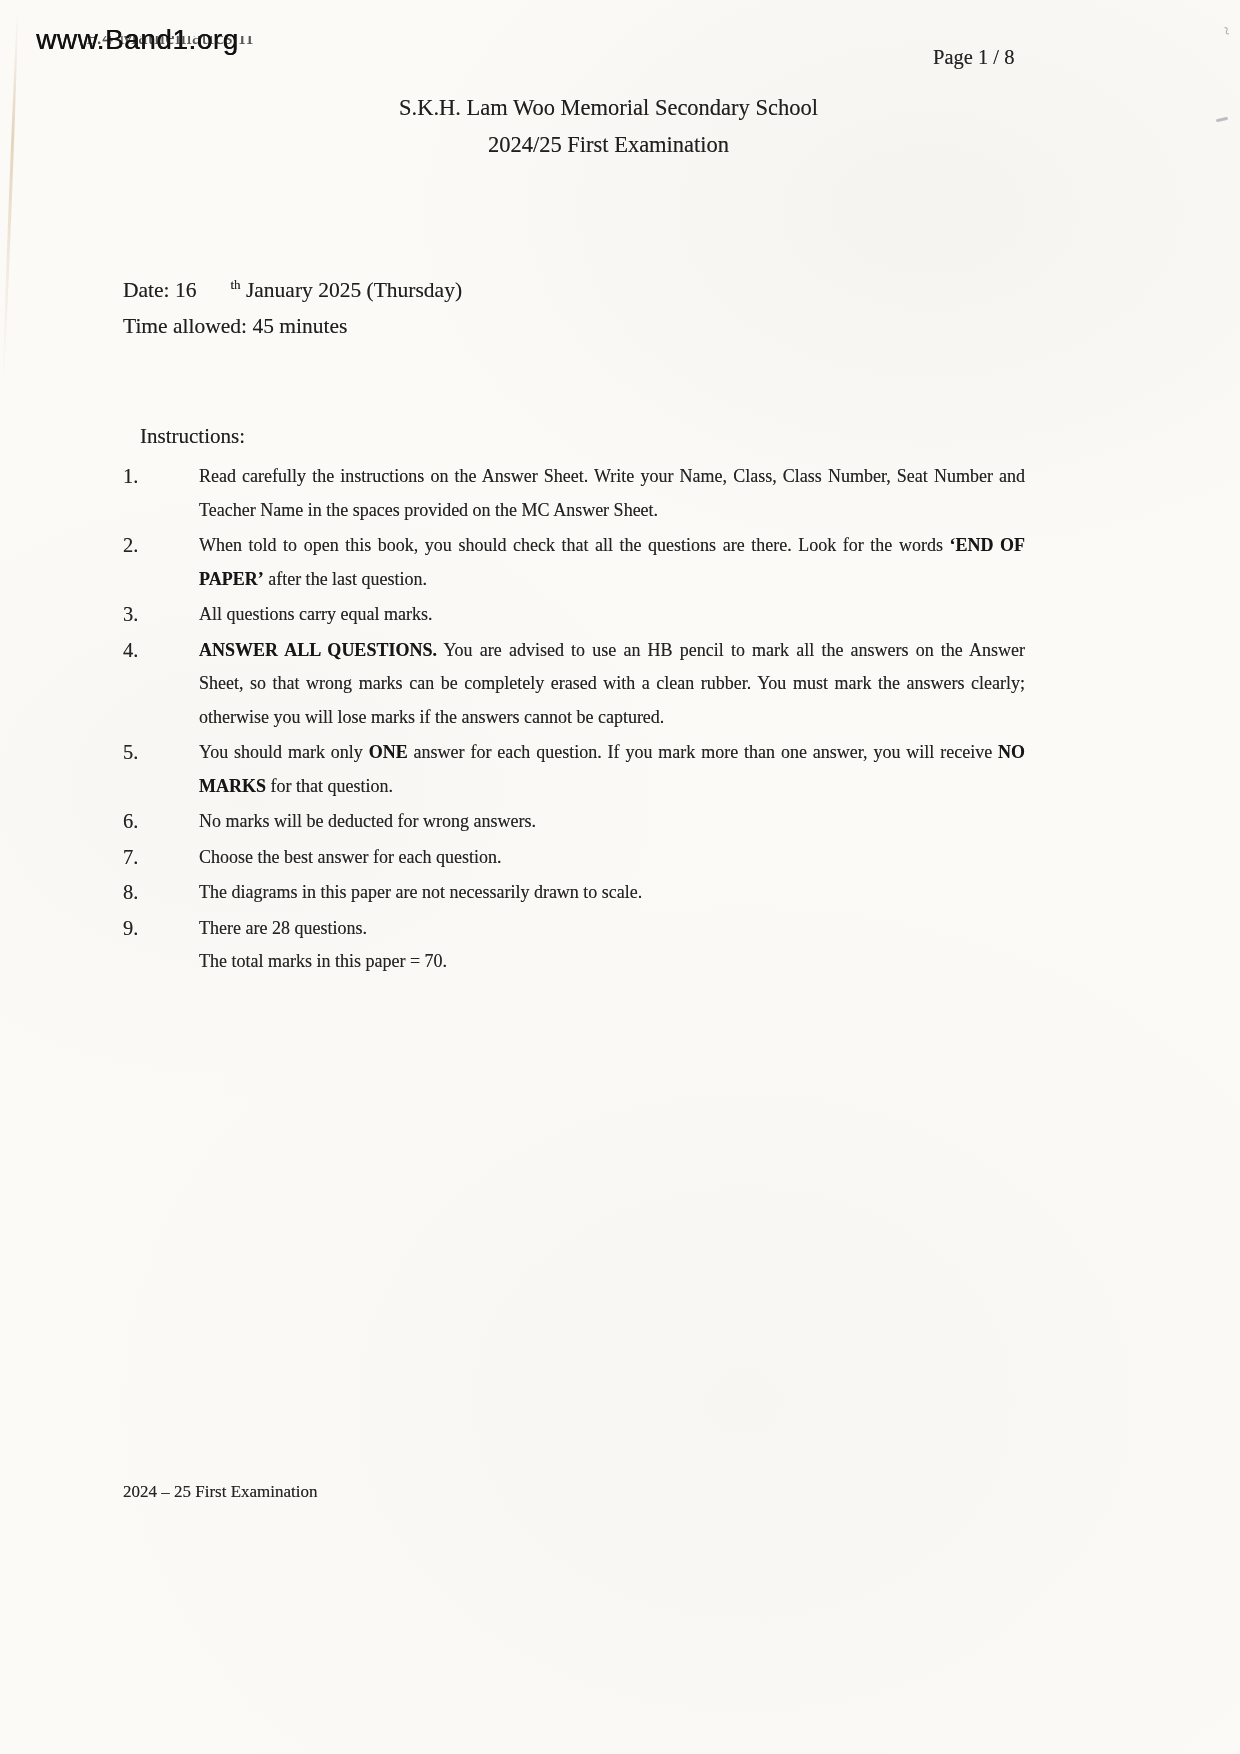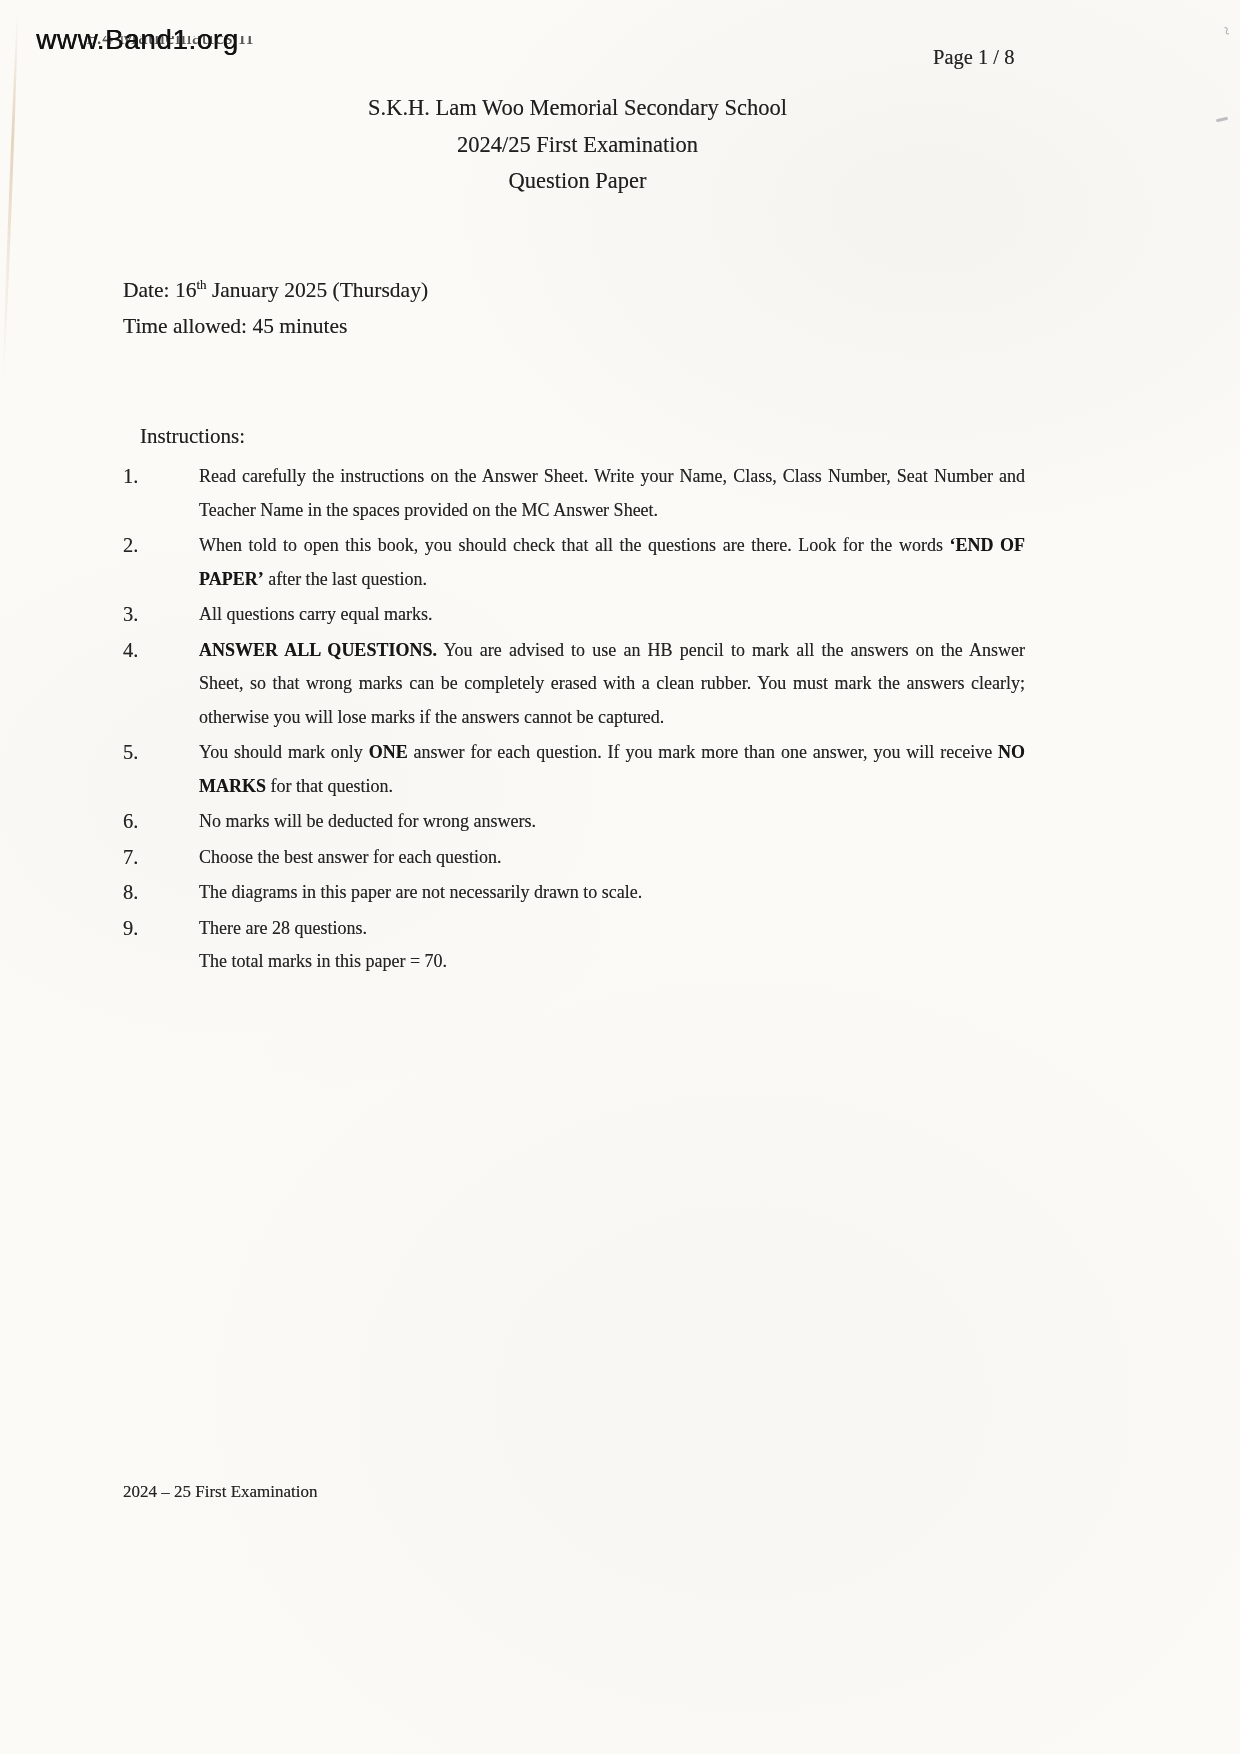--- a/index.html
+++ b/index.html
@@ -68,35 +68,37 @@
   
   .title-block {
     position: absolute;
     top: 90px;
     left: 0;
     width: 1155px;
     text-align: center;
     font-size: 22.5px;
     line-height: 36.5px;
     color: #1f1f1f;
+    padding-left: 31px;
   }
 
   
   .meta-block {
     position: absolute;
     left: 123px;
     top: 272px;
     font-size: 21.5px;
     line-height: 36px;
     color: #1f1f1f;
   }
   .meta-block sup {
     font-size: 13px;
     vertical-align: super;
     line-height: 0;
+    margin-left: 34px;
   }
 
   
   .instructions-heading {
     position: absolute;
     left: 140px;
     top: 424px;
     font-size: 21px;
     color: #1f1f1f;
   }
@@ -181,21 +183,20 @@
 
   <div class="clipped-header">
     <span class="scan-text">F.4 Mathematics II</span>
   </div>
 
   <div class="page-indicator scan-text">Page 1 / 8</div>
 
   <div class="title-block">
     <div class="scan-text">S.K.H. Lam Woo Memorial Secondary School</div>
     <div class="scan-text">2024/25 First Examination</div>
-    <div class="scan-text">Question Paper</div>
   </div>
 
   <div class="meta-block">
     <div class="scan-text"><span>Date: 16</span><sup>th</sup><span> January 2025 (Thursday)</span></div>
     <div class="scan-text">Time allowed: 45 minutes</div>
   </div>
 
   <div class="instructions-heading scan-text">Instructions:</div>
 
   <div class="instructions-list scan-text">

